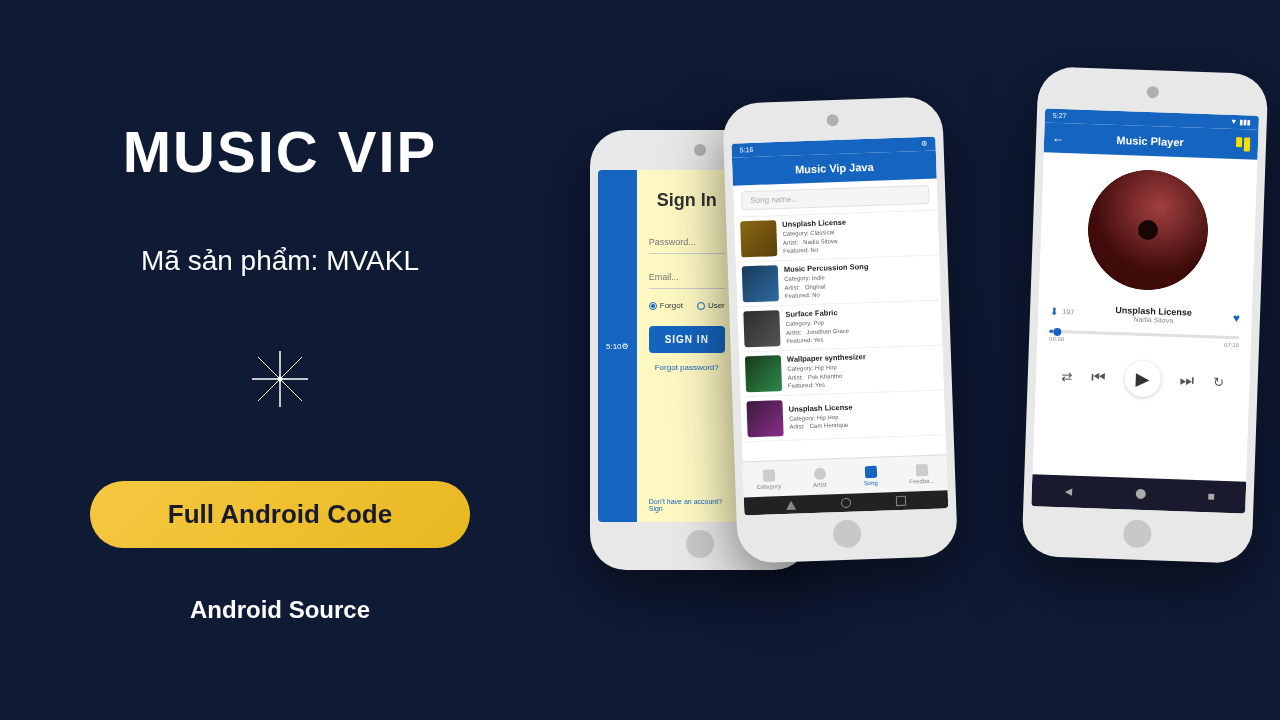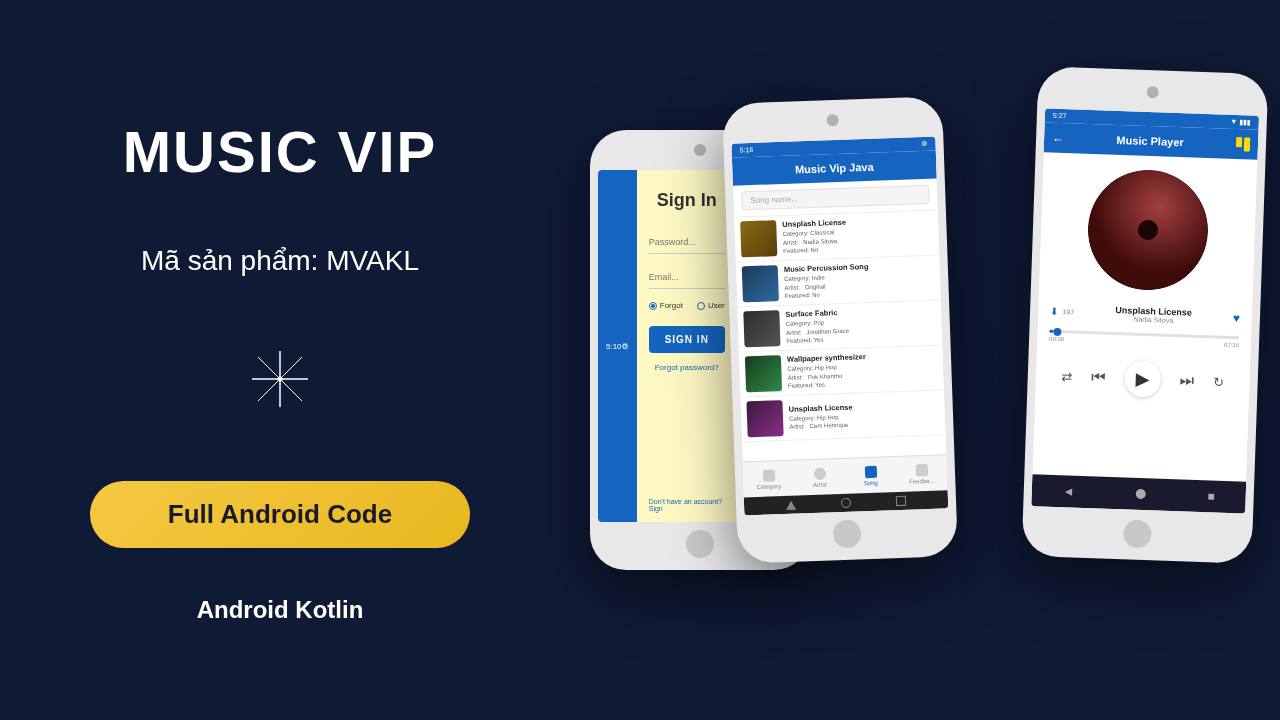--- a/index.html
+++ b/index.html
@@ -662,21 +662,21 @@
       <line x1="30" y1="2" x2="30" y2="58" stroke="white" stroke-width="1.5"></line>
       <line x1="2" y1="30" x2="58" y2="30" stroke="white" stroke-width="1.5"></line>
       <line x1="8" y1="8" x2="52" y2="52" stroke="white" stroke-width="1"></line>
       <line x1="52" y1="8" x2="8" y2="52" stroke="white" stroke-width="1"></line>
       <circle cx="30" cy="30" r="2.5" fill="white"></circle>
     </svg>
   </div>
 
   <button class="full-source-btn">Full Android Code</button>
 
-  <p class="android-kotlin">Android Kotlin</p>
+  <p class="android-kotlin">Android Source</p>
 </div>
 
 <div class="right-section">
 
   <div class="phone phone-1">
     <div class="phone-camera"></div>
     <div class="phone-screen">
       <div class="signin-screen">
 
         <div class="signin-status-bar">

